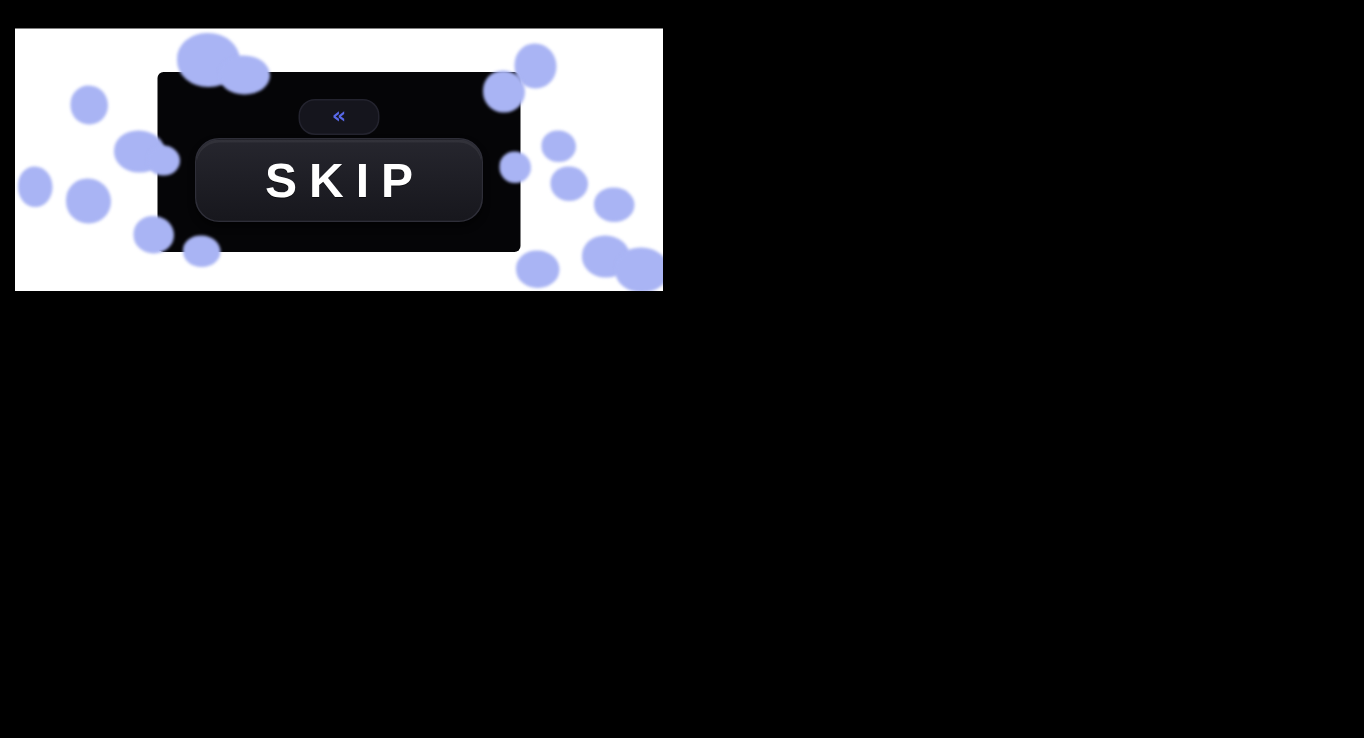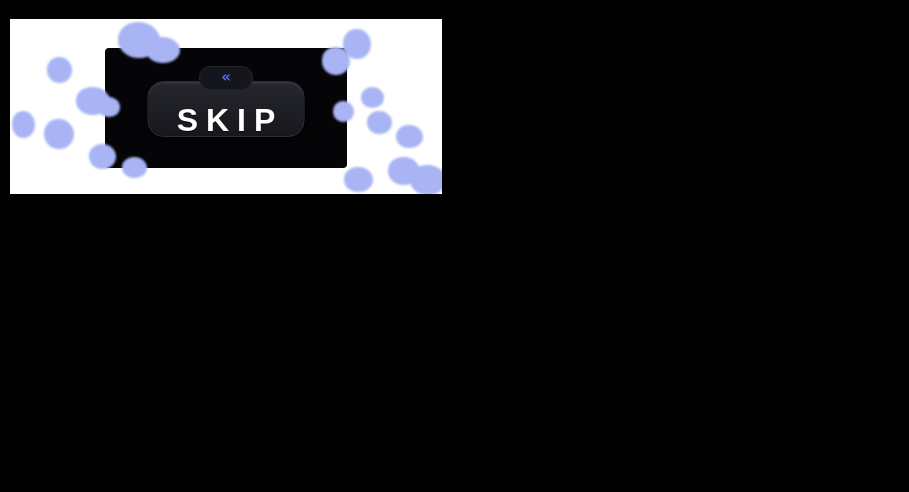--- a/index.html
+++ b/index.html
@@ -53,30 +53,30 @@
   .chevrons {
     color: #5868e8;
     font-size: 15px;
     font-weight: bold;
     line-height: 1;
     transform: translateY(-1px);
   }
   .skip-btn {
     position: absolute;
     left: 50%;
-    top: 33px;
+    top: 44px;
     transform: translateX(-50%);
-    width: 157px;
+    width: 192px;
     height: 56px;
     background: linear-gradient(#26262e, #17171d);
     border: 1px solid #2e2e38;
     border-radius: 16px;
     box-shadow: inset 0 2px 0 rgba(255,255,255,0.06), 0 3px 4px rgba(0,0,0,0.5);
     display: flex;
-    align-items: flex-end;
+    align-items: center;
     justify-content: center;
     z-index: 2;
     cursor: pointer;
     padding: 0;
   }
   .skip-btn span {
     color: #ffffff;
     font-size: 32px;
     font-weight: 800;
     letter-spacing: 8px;

